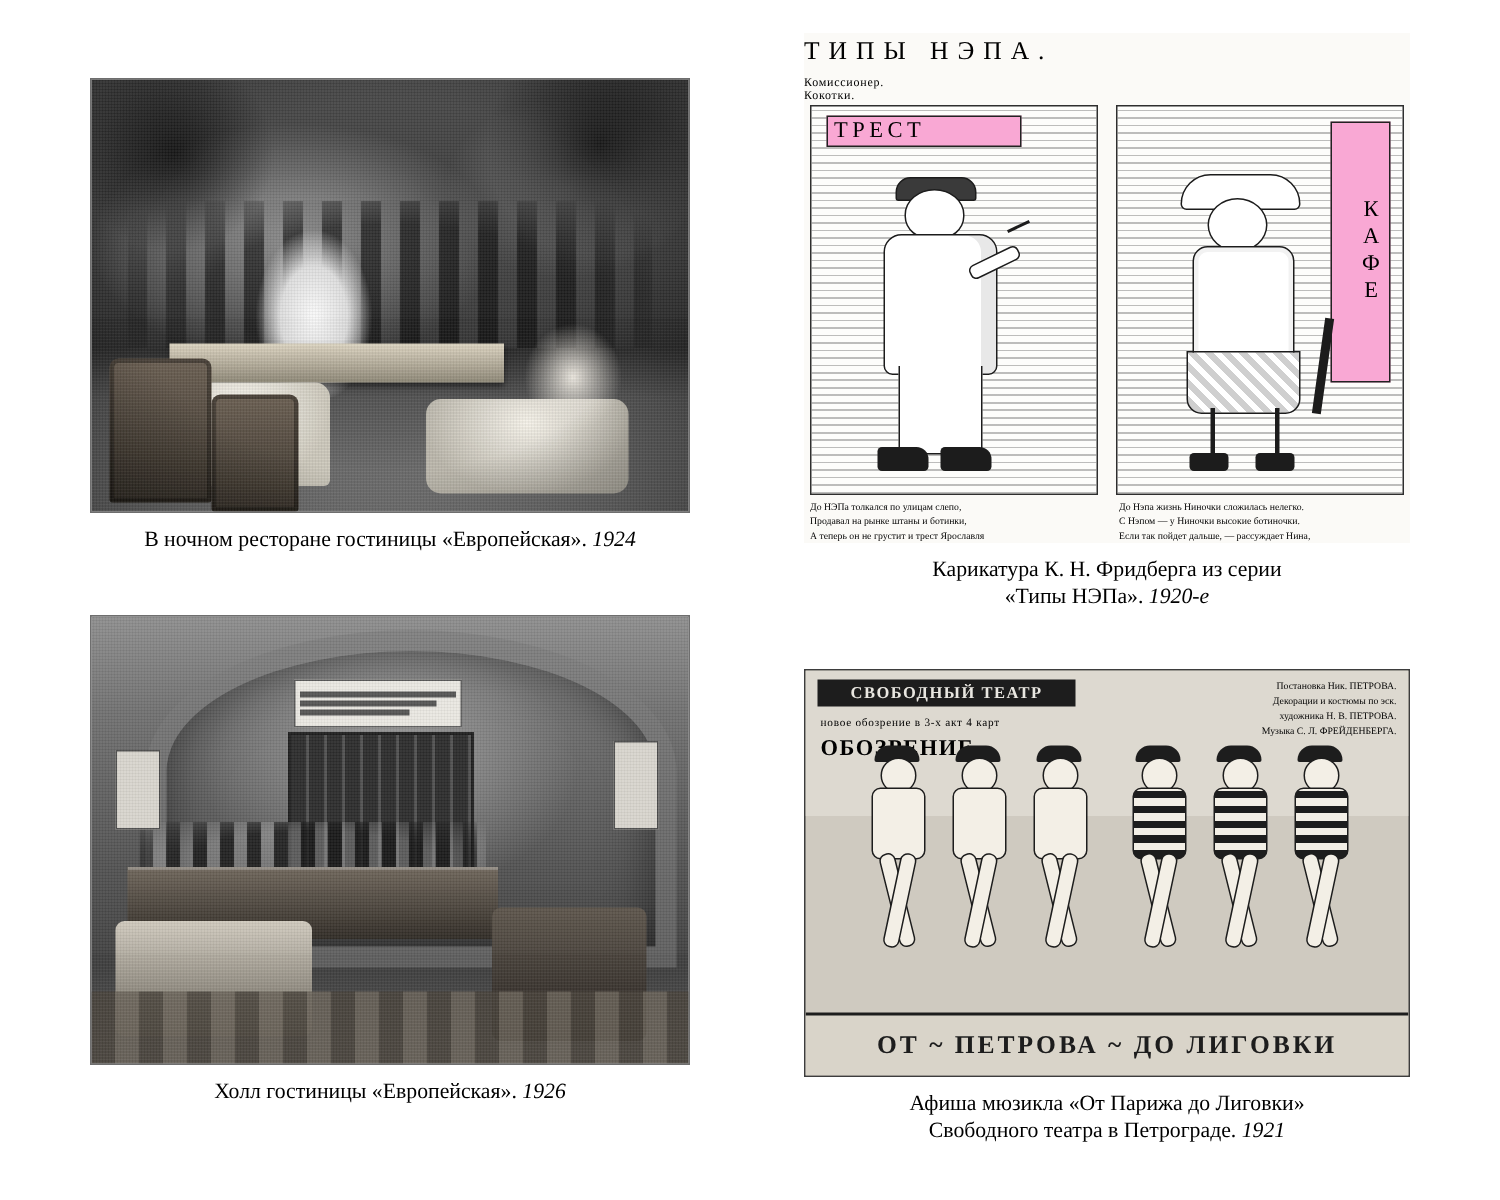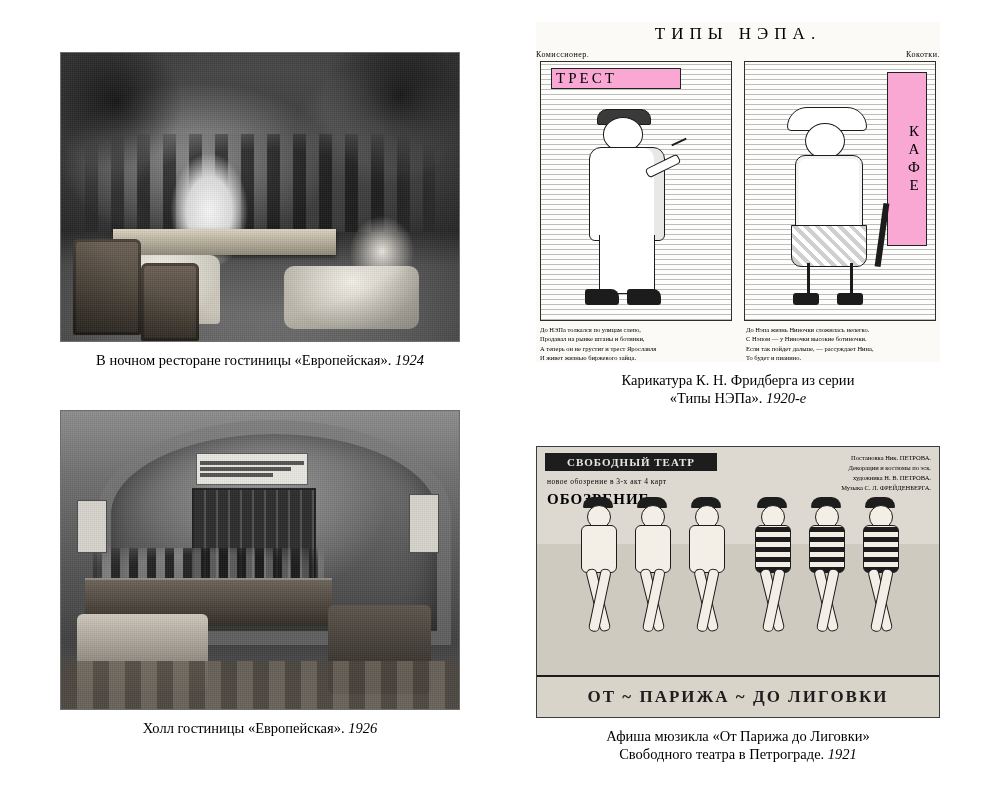--- a/index.html
+++ b/index.html
@@ -174,26 +174,26 @@
     background: repeating-linear-gradient(90deg,#4a443c 0 16px,#6b645a 16px 32px);
     opacity: .85;
   }
 
   
   #fig-caricature { left: 536px; top: 22px; width: 404px; }
   #fig-caricature .frame {
     width: 404px; height: 340px; background: #fbfaf7; border: 0;
   }
   .car-title {
-    text-align: center; letter-spacing: 6px; font-size: 17px;
+    letter-spacing: 6px; font-size: 17px;
     font-family: "Liberation Serif", serif; margin-top: 2px;
   }
   .car-sub {
-    display: flex; justify-content: space-between; font-size: 8px;
-    margin-top: 6px; letter-spacing: .5px;
+    display: flex; justify-content: center; font-size: 8px;
+    margin-top: 6px; letter-spacing: .5px; flex-direction: column;
   }
   .car-panels { display: flex; justify-content: space-between; padding: 0 4px; margin-top: 2px; }
   .car-panel {
     position: relative; width: 190px; height: 258px;
     border: 1px solid #2e2e2e; background: #fdfdfb; overflow: hidden;
   }
   .hatch {
     position: absolute; inset: 0;
     background-image: repeating-linear-gradient(0deg, rgba(40,40,40,.30) 0 1px, rgba(255,255,255,0) 1px 5px);
   }
@@ -532,21 +532,21 @@
             <div class="head"></div>
           <div class="torso"></div>
           <div class="legs">
               <b></b>
               <b></b>
             </div>
         </div>
       </div>
 
       <div class="poster-bottom">
-        <span>ОТ ~ ПАРИЖА ~ ДО ЛИГОВКИ</span>
+        <span>ОТ ~ ПЕТРОВА ~ ДО ЛИГОВКИ</span>
       </div>
     </div>
     <div class="caption">
       <span style="white-space:pre-line">Афиша мюзикла «От Парижа до Лиговки»
 Свободного театра в Петрограде.</span>
       <span class="yr">1921</span>
     </div>
   </div>
 
 </div>

